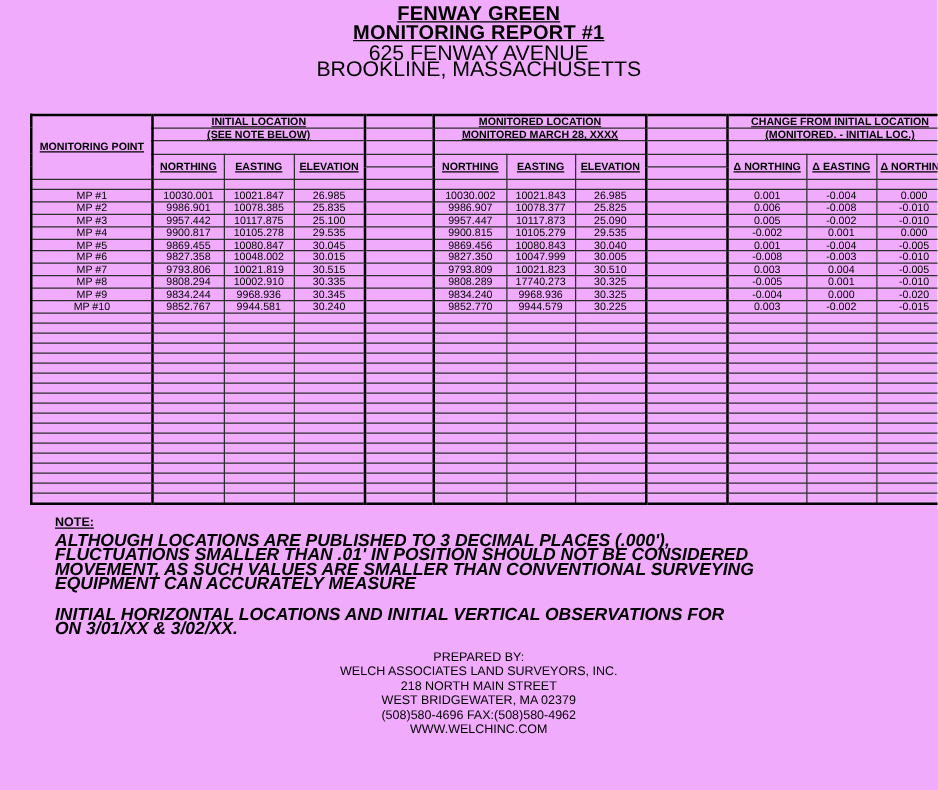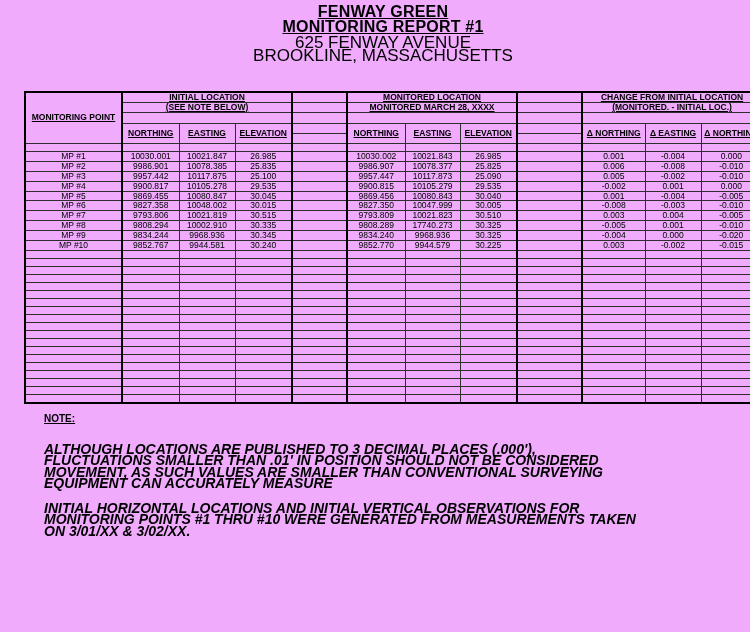--- a/index.html
+++ b/index.html
@@ -34,21 +34,21 @@
   tr.r-title  { height: 9px; }
   tr.r-sub    { height: 9px; }
   tr.r-blank  { height: 11px; }
   tr.r-colhdr { height: 10px; }
   tr.r-gap    { height: 8px; }
   tr.r-data   { height: 9px; }
   tr.r-empty  { height: 8px; }
 
   
   .note { margin: 9px 0 0 28px; }
-  .note-label { font-size: 10px; font-weight: bold; text-decoration: underline; margin-bottom: 20px; }
+  .note-label { font-size: 10px; font-weight: bold; text-decoration: underline; margin-bottom: 3px; }
   .note-line { font-size: 14px; font-weight: bold; font-style: italic; line-height: 11.5px; }
   .note-gap { height: 13px; }
 
   
   .footer { text-align: center; margin-top: 12px; font-size: 10px; line-height: 11.5px; }
 </style>
 </head>
 <body>
 
 <div class="page">
@@ -539,18 +539,25 @@
   </table>
 
   <div class="note">
     <div class="note-label">NOTE:</div>
     <div class="note-line">ALTHOUGH LOCATIONS ARE PUBLISHED TO 3 DECIMAL PLACES (.000'),</div>
     <div class="note-line">FLUCTUATIONS SMALLER THAN .01' IN POSITION SHOULD NOT BE CONSIDERED</div>
     <div class="note-line">MOVEMENT, AS SUCH VALUES ARE SMALLER THAN CONVENTIONAL SURVEYING</div>
     <div class="note-line">EQUIPMENT CAN ACCURATELY MEASURE</div>
     <div class="note-gap"></div>
     <div class="note-line">INITIAL HORIZONTAL LOCATIONS  AND INITIAL VERTICAL OBSERVATIONS FOR</div>
-    <div class="note-line">MONITORING POINTS #1 THRU #10 WERE GENERATED FROM MEASUREMENTS TAKEN</div>
     <div class="note-line">ON 3/01/XX &amp; 3/02/XX.</div>
   </div>
 
+  <div class="footer">
+    <div>PREPARED BY:</div>
+    <div>WELCH ASSOCIATES LAND SURVEYORS, INC.</div>
+    <div>218 NORTH MAIN STREET</div>
+    <div>WEST BRIDGEWATER, MA 02379</div>
+    <div>(508)580-4696  FAX:(508)580-4962</div>
+    <div>WWW.WELCHINC.COM</div>
+  </div>
 
 </div>
 
 </body></html>

